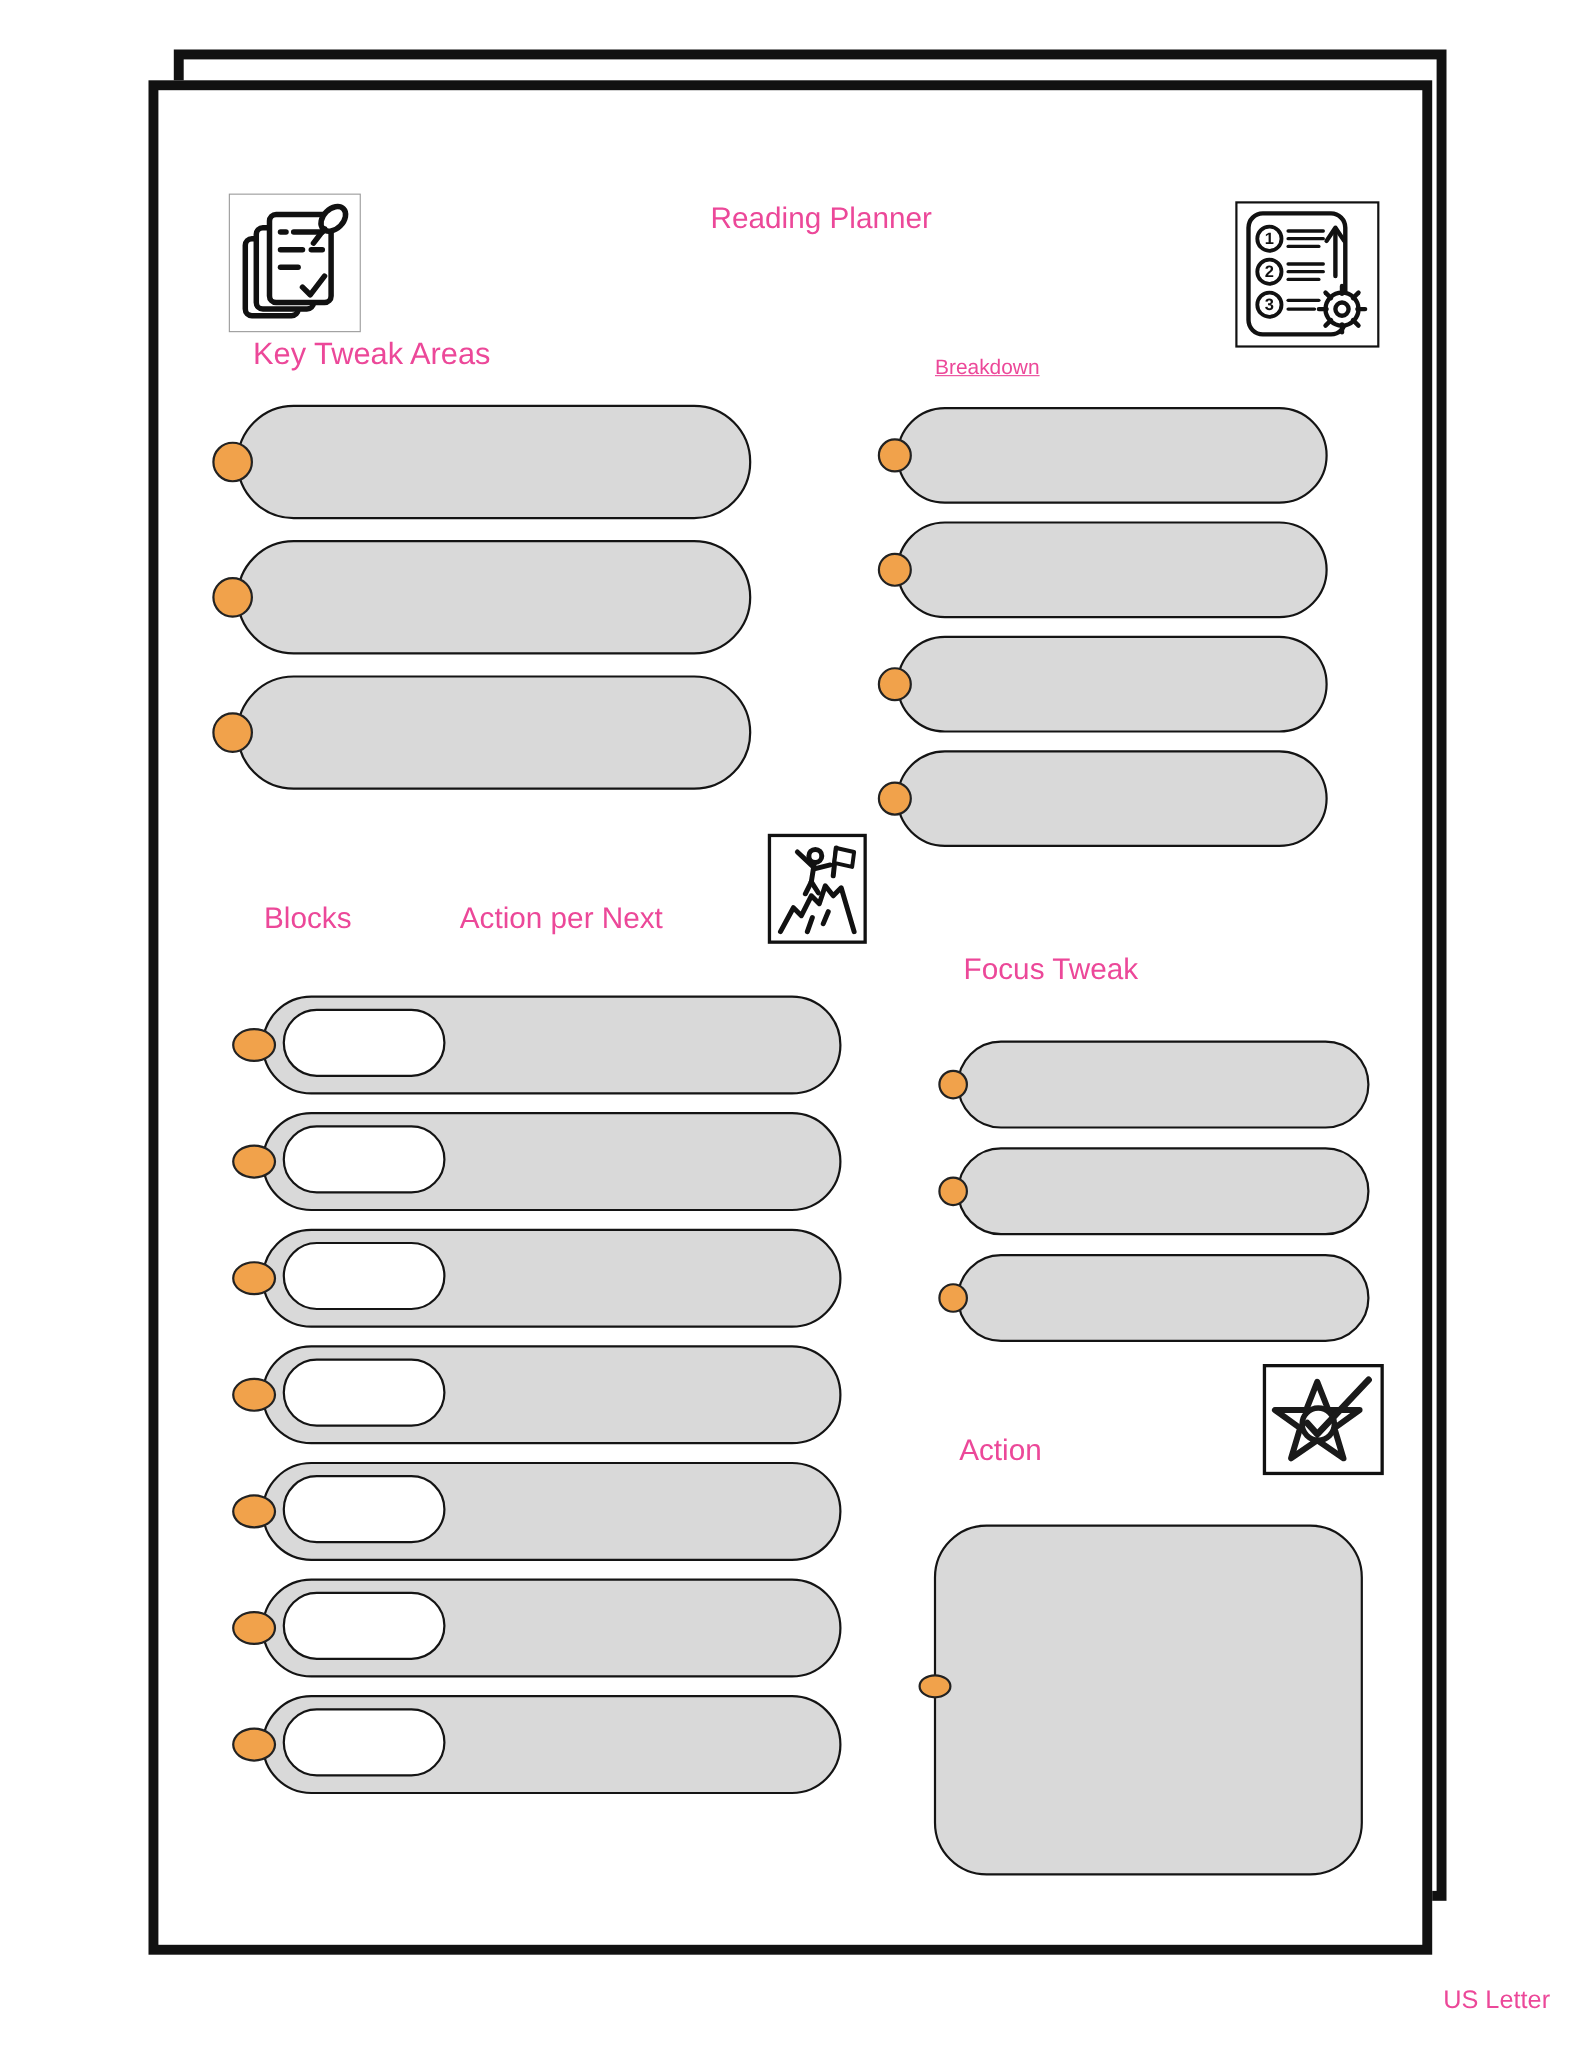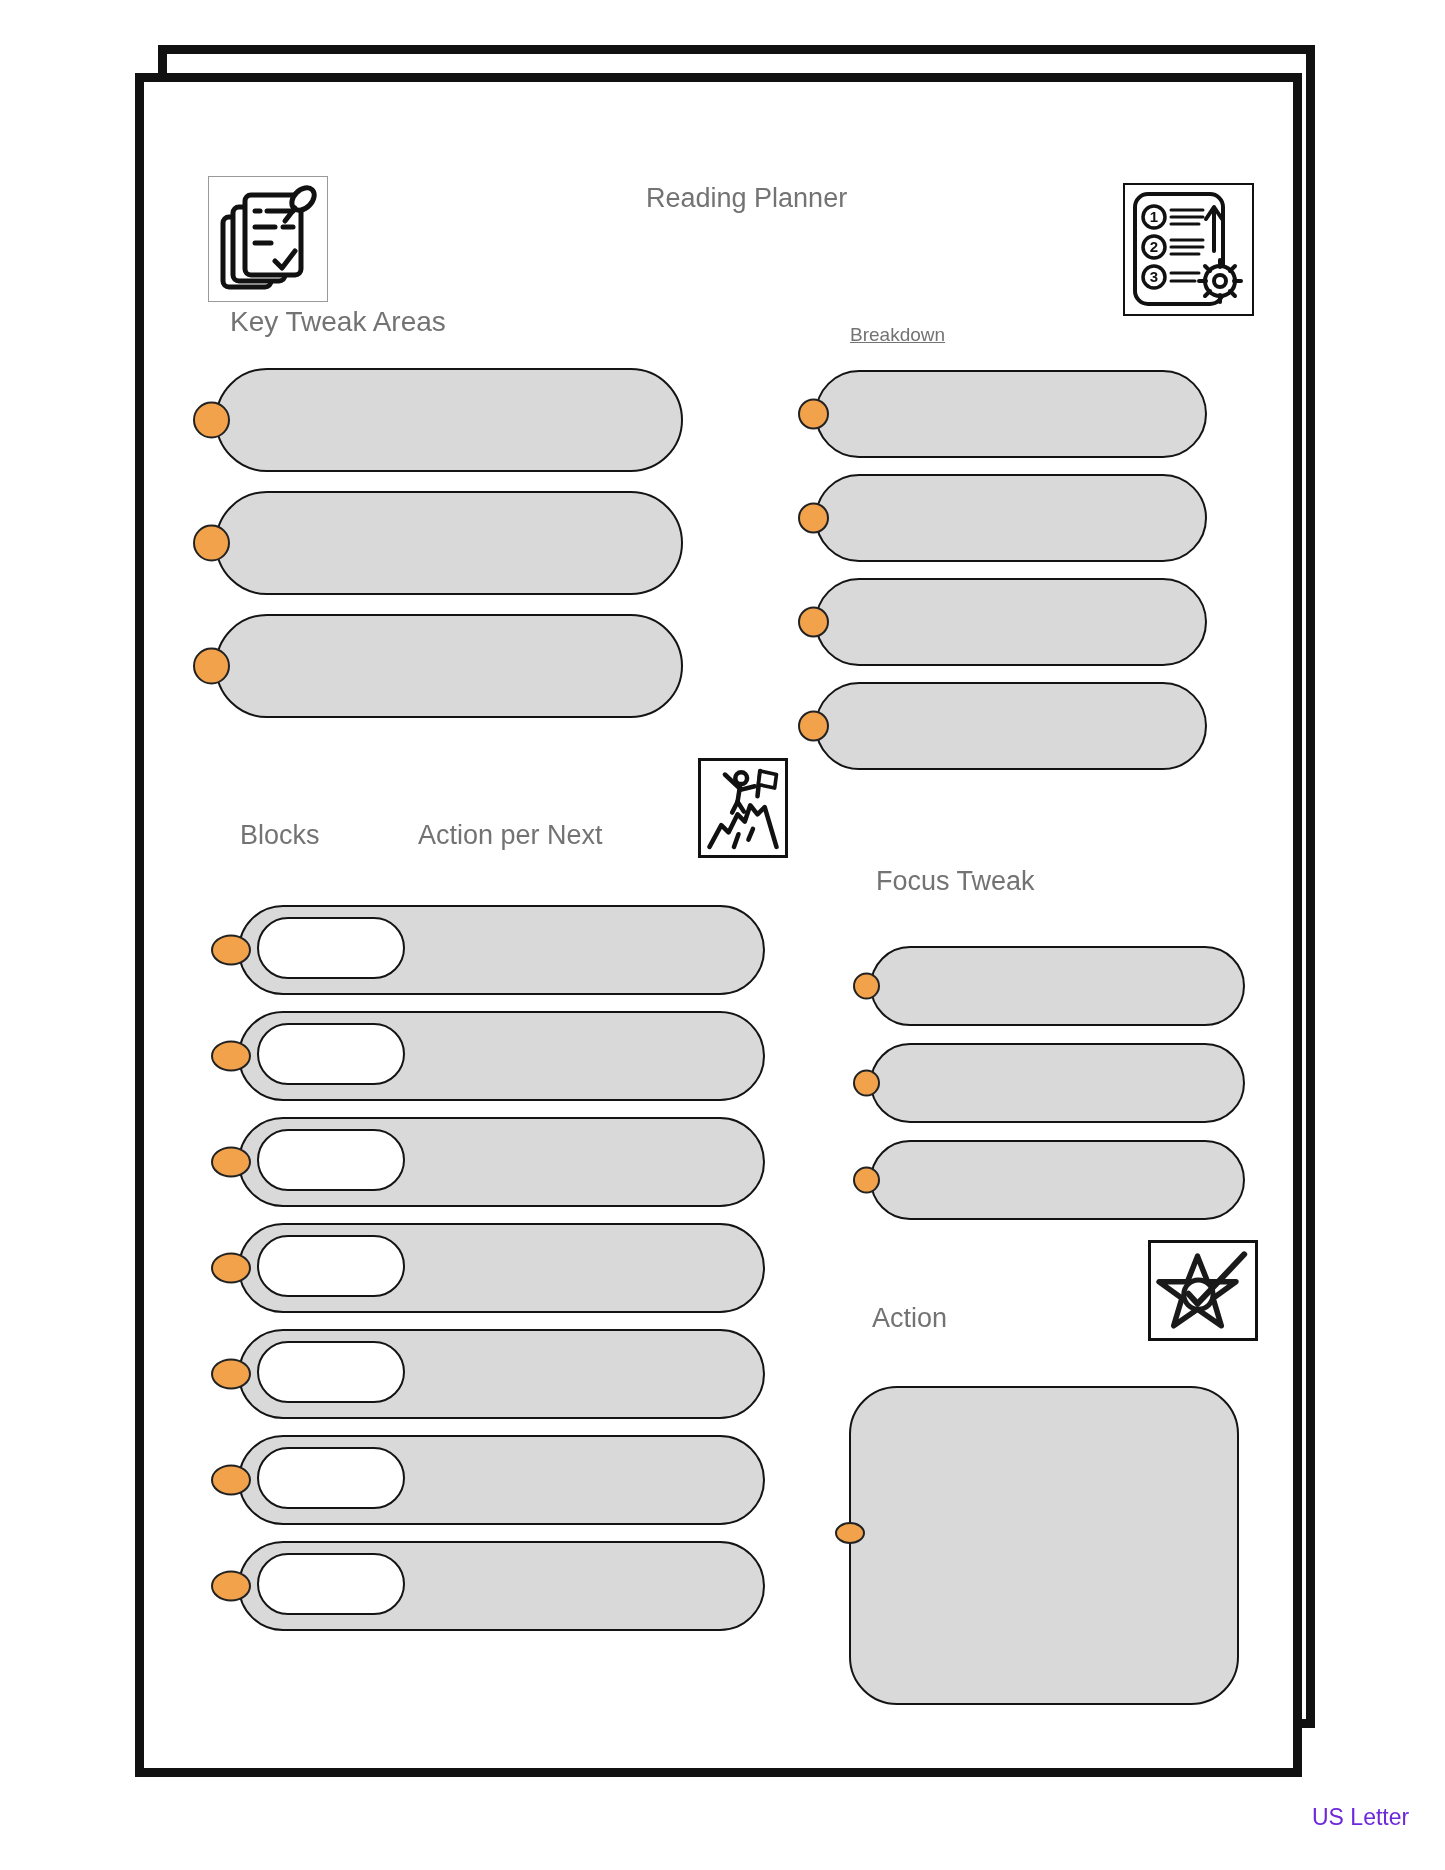--- a/index.html
+++ b/index.html
@@ -5,29 +5,29 @@
   html,body{margin:0;padding:0;}
   body{
     width:1445px;height:1870px;position:relative;background:#ffffff;
     font-family:"Liberation Sans", sans-serif;color:#111;overflow:hidden;
   }
   .abs{position:absolute;}
   
   #back-page{left:158px;top:45px;width:1139px;height:1665px;border:9px solid #111;background:#fff;z-index:1;}
   #front-page{left:135px;top:73px;width:1149px;height:1686px;border:9px solid #111;background:#fff;z-index:2;}
   
-  .hdr{position:absolute;z-index:3;white-space:nowrap;color:#737373;}
+  .hdr{position:absolute;z-index:3;white-space:nowrap;color:#ec4899;}
   #page-title{left:646px;top:183px;font-size:27px;}
   #key-focus-label{left:230px;top:306px;font-size:28px;}
   #breakdown-label{left:850px;top:324px;font-size:19px;text-decoration:underline;}
   #blocks-label{left:240px;top:820px;font-size:27px;}
   #action-label{left:418px;top:820px;font-size:27px;}
   #next-tweak-label{left:876px;top:866px;font-size:27px;}
   #summary-label{left:872px;top:1303px;font-size:27px;}
-  #paper-size{left:1312px;top:1804px;font-size:23px;color:#6d28d9;}
+  #paper-size{left:1312px;top:1804px;font-size:23px;color:#ec4899;}
   
   .icon-box{position:absolute;z-index:3;background:#fff;display:flex;align-items:center;justify-content:center;}
   #icon-notes{left:208px;top:176px;width:118px;height:124px;border:1px solid #9a9a9a;}
   #icon-list{left:1123px;top:183px;width:127px;height:129px;border:2px solid #111;}
   #icon-mountain{left:698px;top:758px;width:84px;height:94px;border:3px solid #111;}
   #icon-star{left:1148px;top:1240px;width:104px;height:95px;border:3px solid #111;}
   .icon-box svg{display:block;}
   
   .list{position:absolute;z-index:3;display:flex;flex-direction:column;}
   .row{position:relative;width:100%;}

